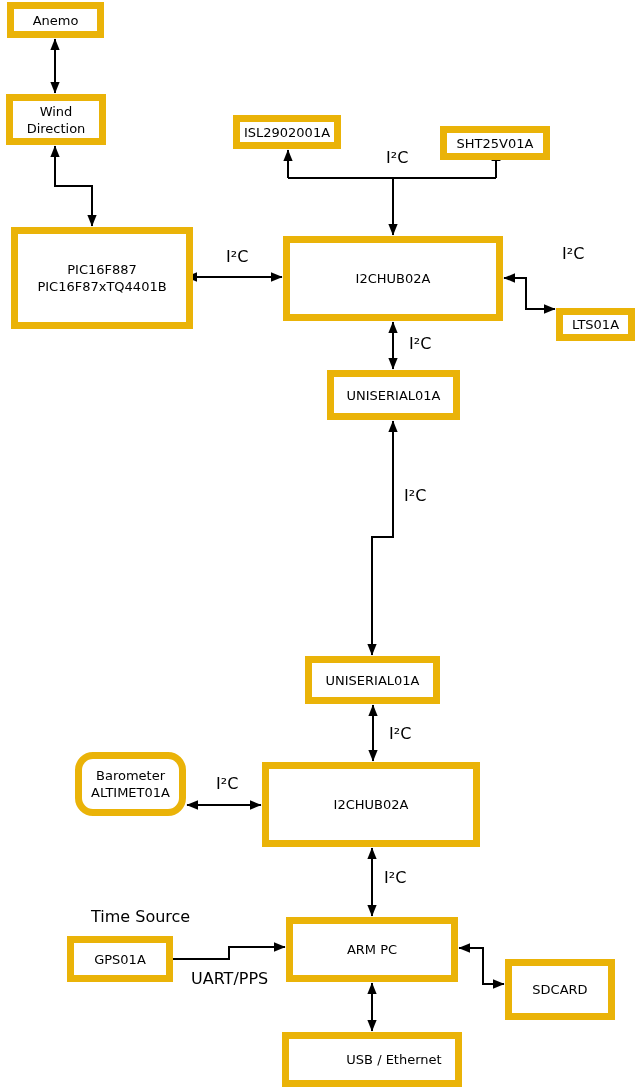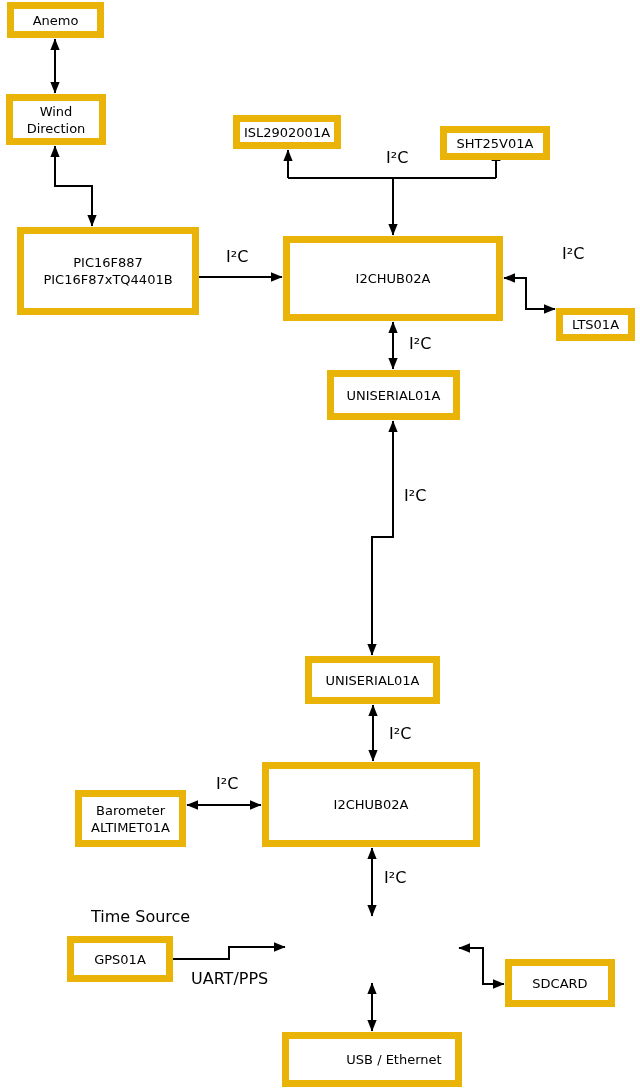--- a/index.html
+++ b/index.html
@@ -79,33 +79,34 @@
     <path class="edge" d="M 187 805 L 261 805" marker-start="url(#ah)" marker-end="url(#ah)"></path>
     <path class="edge" d="M 372 848 L 372 916" marker-start="url(#ah)" marker-end="url(#ah)"></path>
     <path class="edge" d="M 173 959 L 229 959 L 229 947 L 285 947" marker-end="url(#ah)"></path>
     <path class="edge" d="M 459 948 L 483 948 L 483 984 L 504 984" marker-start="url(#ah)" marker-end="url(#ah)"></path>
     <path class="edge" d="M 372 983 L 372 1031" marker-start="url(#ah)" marker-end="url(#ah)"></path>
   </svg>
 
   <div class="node" style="left:7px;   top:2px;    width:97px;  height:36px;">Anemo</div>
   <div class="node" style="left:6px;   top:94px;   width:100px; height:51px;">Wind
 Direction</div>
-  <div class="node" style="left:17px;   top:227px;  width:182px; height:88px;">PIC16F887
+  <div class="node" style="left:11px;   top:227px;  width:182px; height:102px;">PIC16F887
 PIC16F87xTQ4401B</div>
   <div class="node" style="left:233px; top:115px;  width:108px; height:34px;">ISL2902001A</div>
   <div class="node" style="left:440px; top:115px;  width:110px; height:34px;margin-top:11px;">SHT25V01A</div>
   <div class="node" style="left:283px; top:236px;  width:220px; height:85px;">I2CHUB02A</div>
   <div class="node" style="left:556px; top:308px;  width:79px;  height:33px;">LTS01A</div>
   <div class="node" style="left:327px; top:370px;  width:133px; height:50px;">UNISERIAL01A</div>
   <div class="node" style="left:305px; top:656px;  width:135px; height:48px;">UNISERIAL01A</div>
   <div class="node" style="left:262px; top:762px;  width:218px; height:85px;">I2CHUB02A</div>
-  <div class="node" style="left:75px;  top:790px;  width:111px; height:57px;">Barometer
+  <div class="node" style="left:75px;  top:752px;  width:111px; height:64px;border-radius:18px;">Barometer
 ALTIMET01A</div>
   <div class="node" style="left:67px;  top:936px;  width:106px; height:46px;">GPS01A</div>
-  <div class="node" style="left:505px; top:959px;  width:110px; height:48px;">SDCARD</div>
+  <div class="node" style="left:286px; top:917px;  width:172px; height:65px;">ARM PC</div>
+  <div class="node" style="left:505px; top:959px;  width:110px; height:61px;">SDCARD</div>
   <div class="node" style="left:282px; top:1032px; width:180px; height:55px;padding-left:44px;">USB / Ethernet</div>
 
   <div class="edge-label" style="left:386px; top:150px;">I²C</div>
   <div class="edge-label" style="left:226px; top:249px;">I²C</div>
   <div class="edge-label" style="left:562px; top:246px;">I²C</div>
   <div class="edge-label" style="left:409px; top:336px;">I²C</div>
   <div class="edge-label" style="left:404px; top:488px;">I²C</div>
   <div class="edge-label" style="left:389px; top:726px;">I²C</div>
   <div class="edge-label" style="left:216px; top:776px;">I²C</div>
   <div class="edge-label" style="left:384px; top:870px;">I²C</div>

